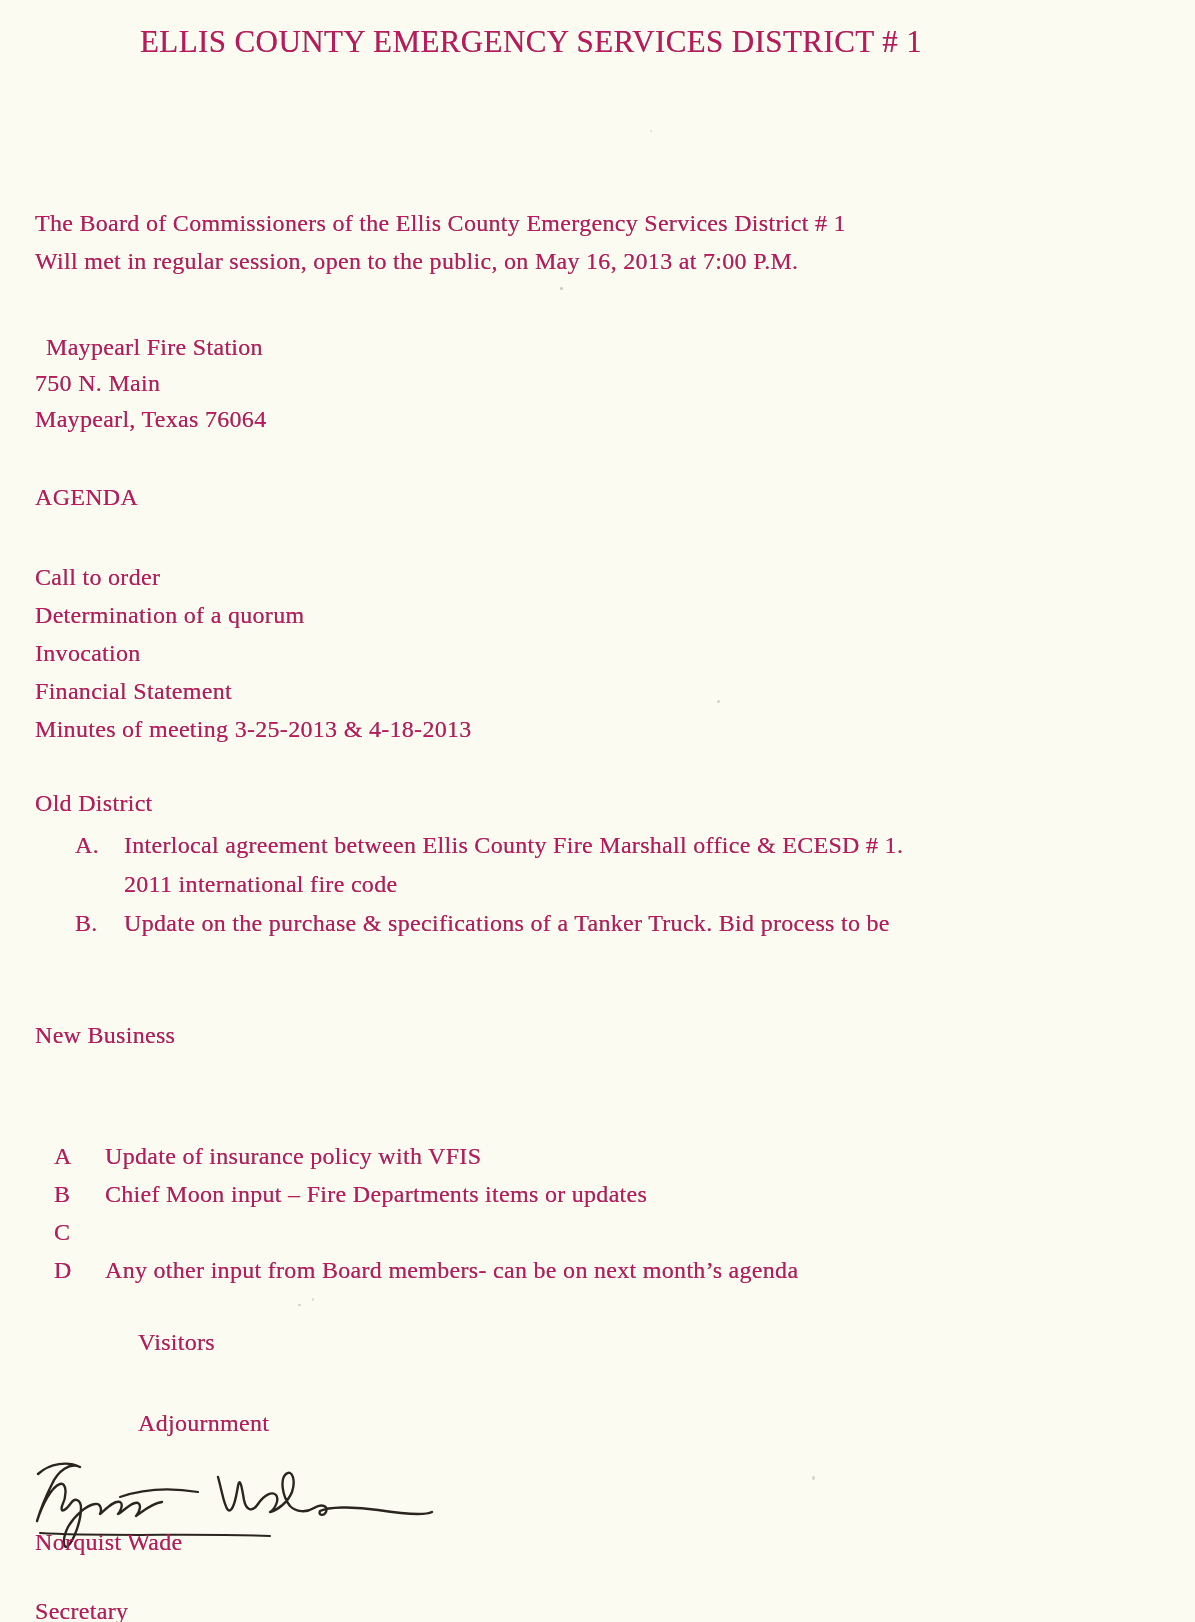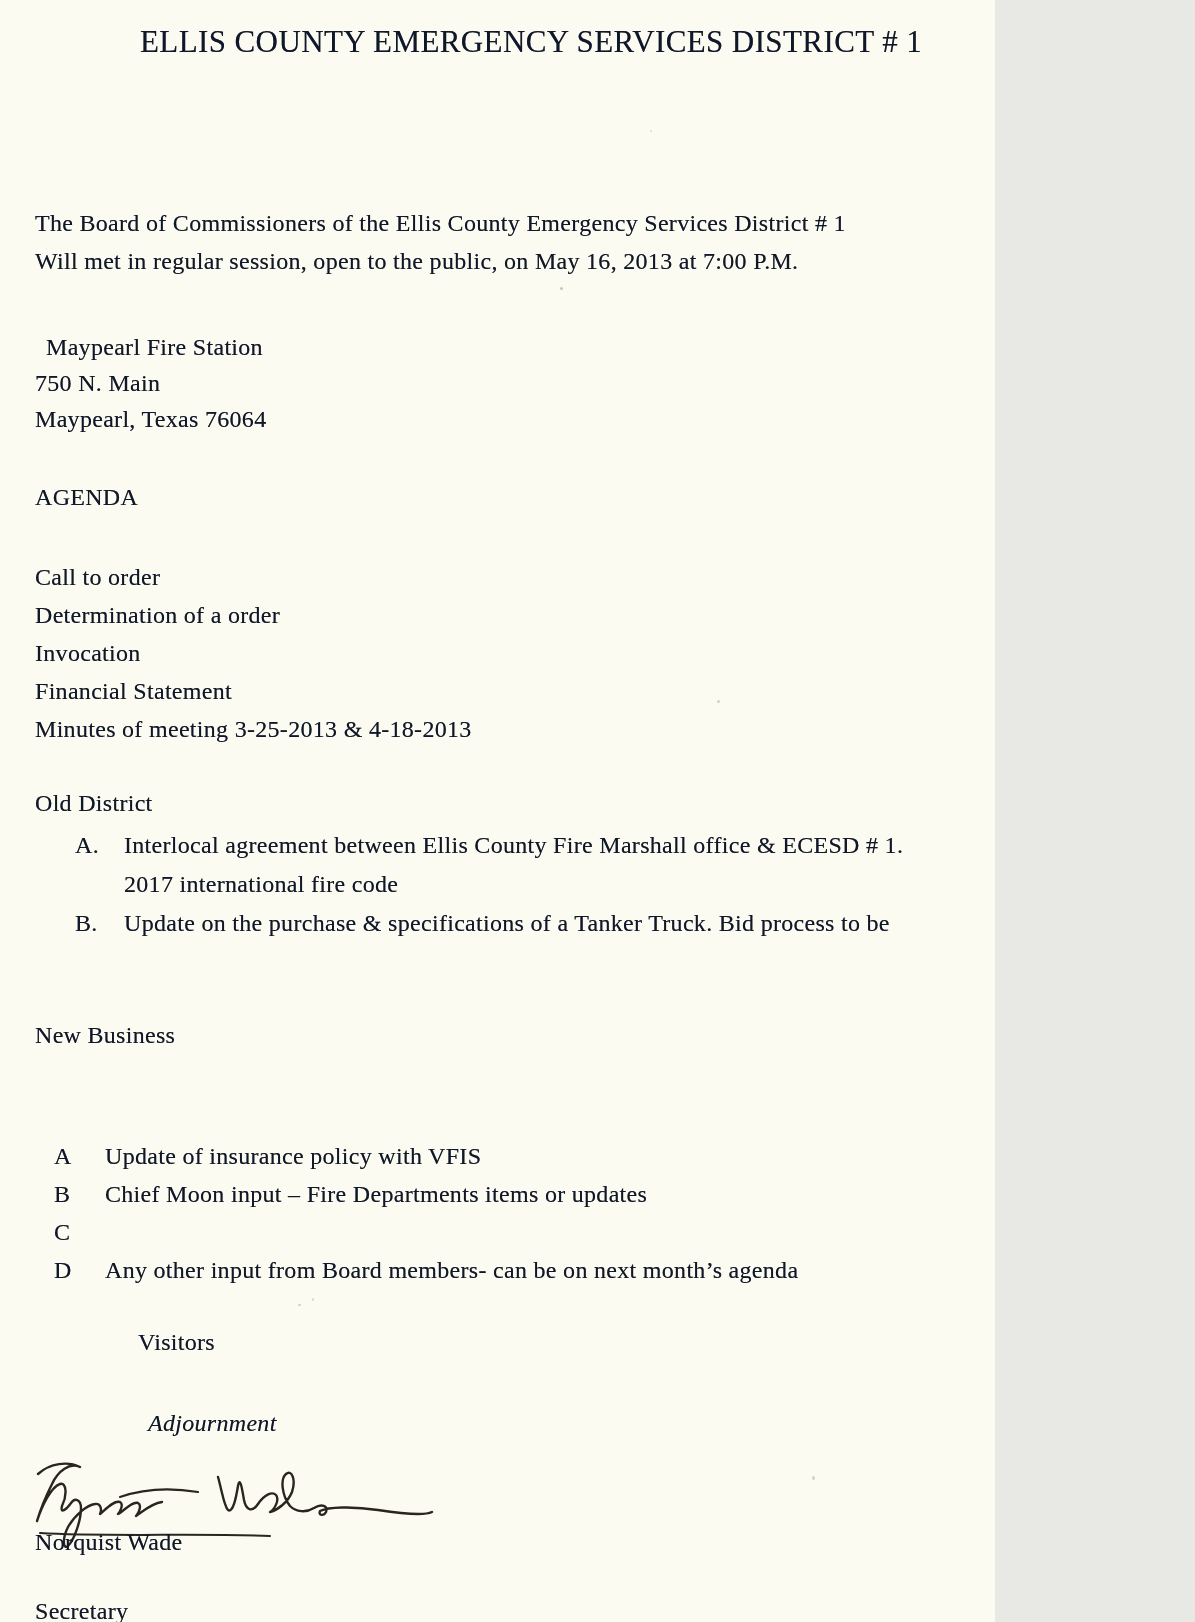--- a/index.html
+++ b/index.html
@@ -1,22 +1,22 @@
 <!DOCTYPE html>
 <html><head>
 <meta charset="utf-8">
 <style>
   html, body { margin: 0; padding: 0; background: #e8e8e4; }
   .page {
     position: relative;
-    width: 995px;
+    width: 1195px;
     height: 1622px;
     background: #fcfbf2;
     font-family: "Liberation Serif", serif;
-    color: #0f172a;
+    color: #be185d;
     overflow: hidden;
     text-shadow: 0 0 0.5px rgba(25,22,20,0.55);
   }
   .abs { position: absolute; }
   .doc-title {
     left: 140px; top: 24px;
     font-size: 31px;
     letter-spacing: 0.4px;
     white-space: nowrap;
   }
@@ -34,21 +34,21 @@
   .section-heading { left: 35px; }
   .ob-heading { top: 784px; }
   .ob-list { left: 75px; top: 826px; line-height: 39px; }
   .ob-item { display: flex; }
   .ob-label { width: 49px; flex: none; }
   .nb-heading { top: 1016px; }
   .nb-list { left: 54px; top: 1137px; }
   .nb-item { display: flex; }
   .nb-label { width: 51px; flex: none; }
   .visitors-line { left: 138px; top: 1323px; }
-  .adjournment-line { left: 148px; top: 1404px; font-style: italic; }
+  .adjournment-line { left: 138px; top: 1404px; }
   .signature-svg { left: 22px; top: 1448px; }
   .sig-name { left: 35px; top: 1523px; }
   .sig-role { left: 35px; top: 1558px; margin-top: 34px; }
   .speck {
     position: absolute;
     background: #8a8578;
     border-radius: 50%;
   }
 </style>
 </head>
@@ -66,36 +66,36 @@
   <div class="abs body-block location">
     <div class="indent-slight">Maypearl Fire Station</div>
     <div>750 N. Main</div>
     <div>Maypearl, Texas 76064</div>
   </div>
 
   <div class="abs body-block agenda-heading">AGENDA</div>
 
   <div class="abs body-block agenda-list">
     <div>Call to order</div>
-    <div>Determination of a order</div>
+    <div>Determination of a quorum</div>
     <div>Invocation</div>
     <div>Financial Statement</div>
     <div>Minutes of meeting 3-25-2013 &amp; 4-18-2013</div>
   </div>
 
   <div class="abs body-block section-heading ob-heading">Old District</div>
 
   <div class="abs body-block ob-list">
     <div class="ob-item">
       <span class="ob-label">A.</span>
       <span>Interlocal agreement between Ellis County Fire Marshall office &amp; ECESD # 1.</span>
     </div>
     <div class="ob-item">
       <span class="ob-label"></span>
-      <span>2017 international fire code</span>
+      <span>2011 international fire code</span>
     </div>
     <div class="ob-item">
       <span class="ob-label">B.</span>
       <span>Update on the purchase &amp; specifications of a Tanker Truck. Bid process to be</span>
     </div>
   </div>
 
   <div class="abs body-block section-heading nb-heading">New Business</div>
 
   <div class="abs body-block nb-list">

